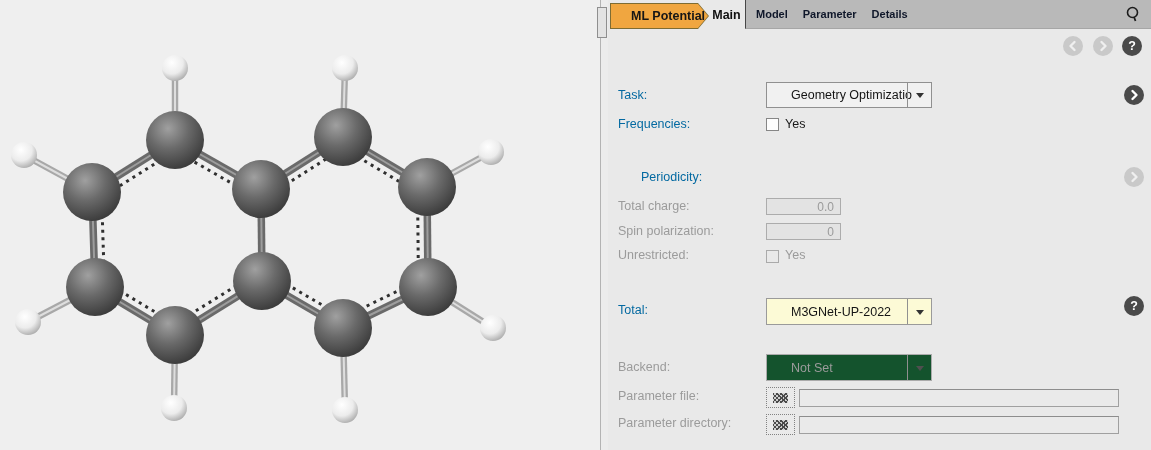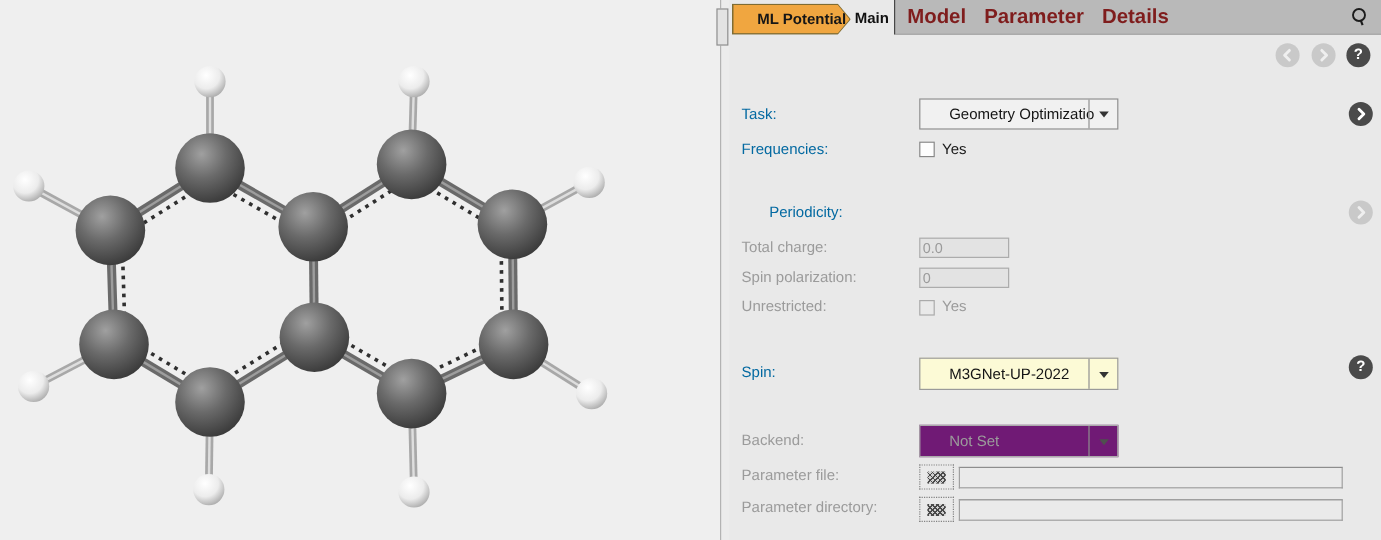--- a/index.html
+++ b/index.html
@@ -13,21 +13,21 @@
   .splitter{position:absolute;left:600px;top:0;width:8px;height:450px;background:#ececec;border-left:1px solid #b3b3b3;}
   .splitter-handle{position:absolute;left:597px;top:7px;width:10px;height:31px;background:#e3e3e3;border:1px solid #8f8f8f;box-sizing:border-box;}
 
   
   .panel{position:absolute;left:608px;top:0;width:543px;height:450px;background:var(--panel-bg,#e9e9e9);}
 
   
   .tabstrip{position:absolute;left:745px;top:0;width:406px;height:29px;background:var(--strip,#b9b9b9);
             border-left:1px solid #474747;border-bottom:1px solid #a6a6a6;box-sizing:border-box;
             display:flex;align-items:center;gap:15px;padding-left:10px;}
-  .tab{font-size:17px;font-weight:bold;color:#7f1d1d;white-space:nowrap;}
+  .tab{font-size:11px;font-weight:bold;color:#0f172a;white-space:nowrap;}
   .mltab-outer{position:absolute;left:610px;top:3px;width:99px;height:26px;background:#7e6c33;
         -webkit-clip-path:polygon(0 0,calc(100% - 11px) 0,100% 50%,calc(100% - 11px) 100%,0 100%);
         clip-path:polygon(0 0,calc(100% - 11px) 0,100% 50%,calc(100% - 11px) 100%,0 100%);}
   .mltab-inner{position:absolute;left:1px;top:1px;width:97px;height:24px;background:var(--accent,#f0a640);
         -webkit-clip-path:polygon(0 0,calc(100% - 10px) 0,100% 50%,calc(100% - 10px) 100%,0 100%);
         clip-path:polygon(0 0,calc(100% - 10px) 0,100% 50%,calc(100% - 10px) 100%,0 100%);
         display:flex;align-items:center;padding-left:20px;box-sizing:border-box;
         font-size:12.5px;font-weight:bold;color:#161616;white-space:nowrap;}
   .tab-main{position:absolute;left:708px;top:0;width:37px;height:29px;display:flex;align-items:center;justify-content:center;
         font-size:12.5px;font-weight:bold;color:#111;}
@@ -44,33 +44,33 @@
   .lbl.dis{color:var(--dis-text,#9b9b9b);}
 
   
   .dd{position:absolute;left:766px;width:166px;box-sizing:border-box;border:1px solid #909090;background:#f1f1f1;
       display:flex;align-items:center;padding-left:24px;font-size:12.5px;color:#141414;}
   .dd .txt{white-space:nowrap;overflow:hidden;max-width:128px;}
   .dd .sep{position:absolute;right:23px;top:0;bottom:0;width:1px;background:#909090;}
   .dd .arr{position:absolute;right:7px;top:50%;margin-top:-2px;width:0;height:0;
            border-left:4.5px solid transparent;border-right:4.5px solid transparent;border-top:5.5px solid #333;}
   .dd.yellow{background:var(--yellow,#fcfad6);border-color:#9a9a9a;}
-  .dd.dis{background:#701a75;border-color:#ababab;color:var(--dis-text,#9b9b9b);}
+  .dd.dis{background:#14532d;border-color:#ababab;color:var(--dis-text,#9b9b9b);}
   .dd.dis .sep{background:#8f8f8f;}
   .dd.dis .arr{border-top-color:#4f4f4f;}
 
   
   .cb{position:absolute;left:766px;width:13px;height:13px;box-sizing:border-box;border:1px solid #868686;background:#fdfdfd;}
   .cb.dis{border-color:#aaa;background:#e9e9e9;}
   .cblbl{position:absolute;left:785px;font-size:12.5px;color:#1a1a1a;}
   .cblbl.dis{color:var(--dis-text,#9b9b9b);}
 
   
   .num{position:absolute;left:766px;width:75px;height:17px;box-sizing:border-box;border:1px solid #acacac;
-       background:#e3e3e3;color:var(--dis-text,#9b9b9b);font-size:12px;padding:0 6px 0 2px;
+       background:#e3e3e3;color:var(--dis-text,#9b9b9b);font-size:12px;text-align:right;padding:0 6px 0 18px;
        font-family:"Liberation Sans",sans-serif;}
   .longfield{position:absolute;left:799px;width:320px;height:18px;box-sizing:border-box;border:1px solid #a0a0a0;border-top-color:#8d8d8d;
        background:#eaeaea;font-size:12px;padding:0 4px;font-family:"Liberation Sans",sans-serif;color:#333;}
   .browse{position:absolute;left:766px;width:29px;height:21px;box-sizing:border-box;border:1px dotted #828282;background:#eaeaea;
        display:flex;align-items:center;justify-content:center;cursor:pointer;}
   .dither{width:15px;height:10px;
        background-image:repeating-linear-gradient(45deg,#4a4a4a 0 1px,transparent 1px 3px),
                         repeating-linear-gradient(135deg,#4a4a4a 0 1px,transparent 1px 3px);
        background-color:#cfcfcf;}
 </style>
@@ -232,21 +232,21 @@
   <div class="lbl dis" style="top:199px;">Total charge:</div>
   <input class="num" style="top: 198px;" disabled="" value="0.0">
 
   <div class="lbl dis" style="top:224px;">Spin polarization:</div>
   <input class="num" style="top: 223px;" disabled="" value="0">
 
   <div class="lbl dis" style="top:248px;">Unrestricted:</div>
   <div class="cb dis" style="top:250px;"></div>
   <div class="cblbl dis" style="top:248px;">Yes</div>
 
-  <div class="lbl" style="top:303px;">Spin:</div>
+  <div class="lbl" style="top:303px;">Total:</div>
   <div class="dd yellow" style="top:298px;height:27px;">
     <span class="txt">M3GNet-UP-2022</span>
     <span class="sep"></span>
     <span class="arr"></span>
   </div>
 
   <div class="lbl dis" style="top:360px;">Backend:</div>
   <div class="dd dis" style="top:354px;height:27px;">
     <span class="txt">Not Set</span>
     <span class="sep"></span>

